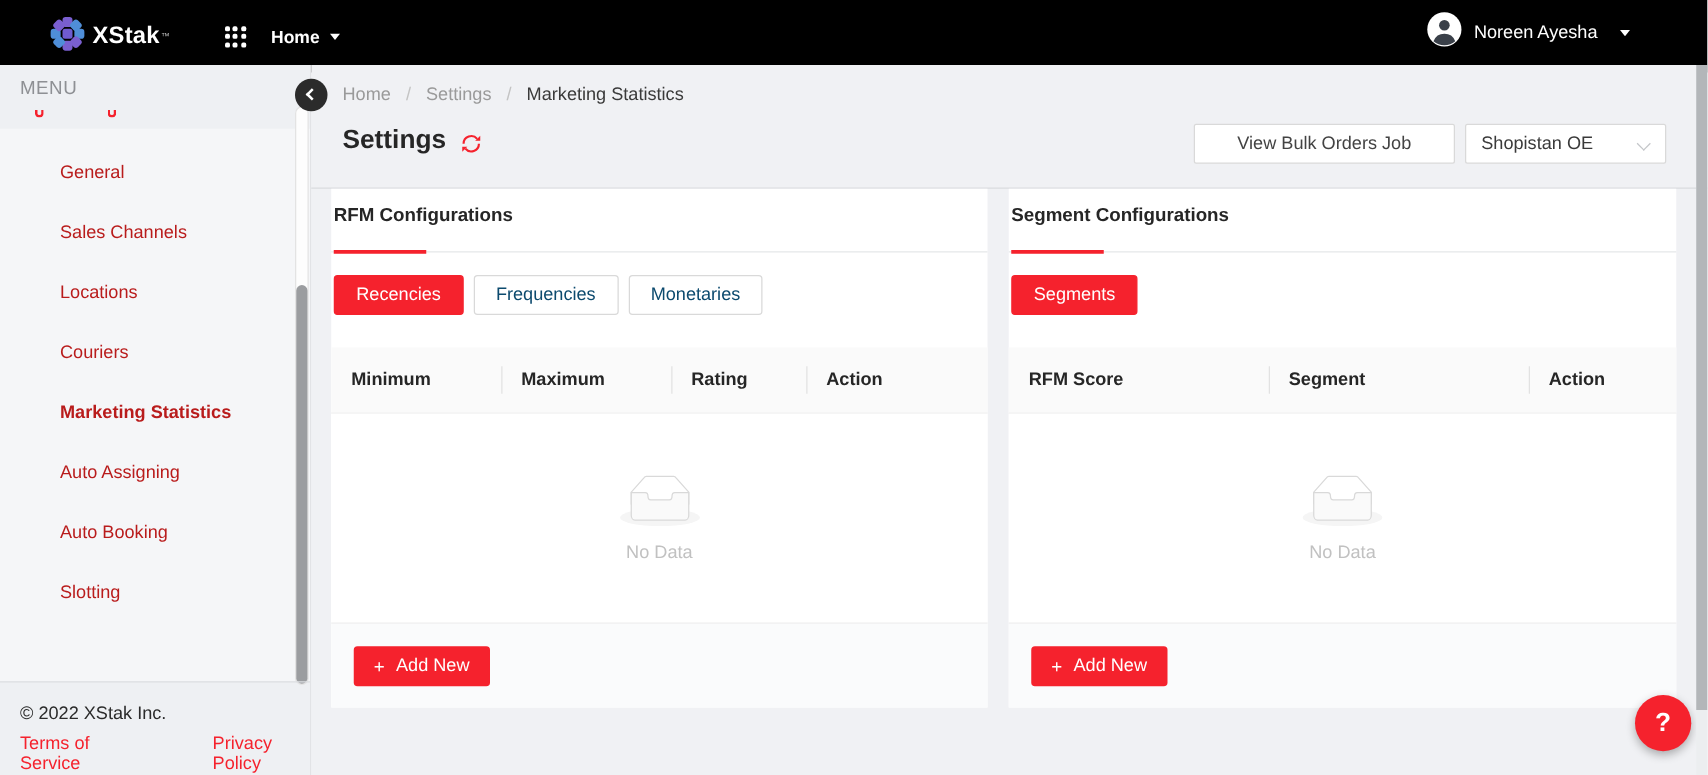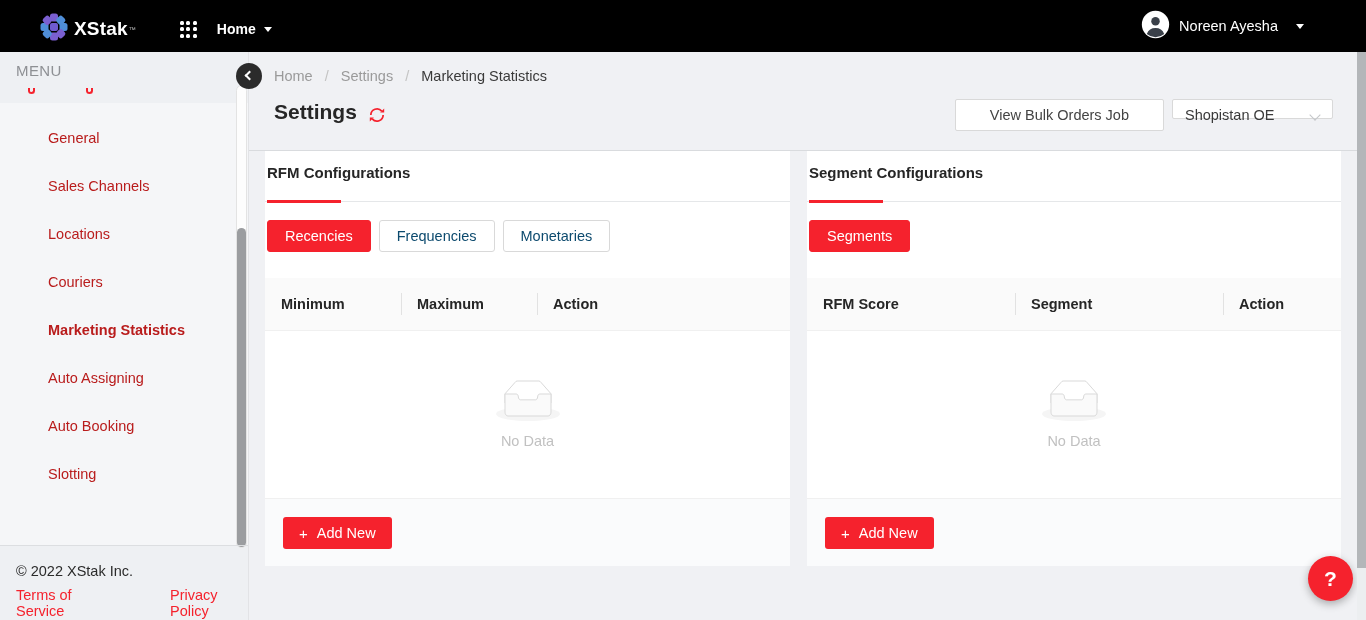--- a/index.html
+++ b/index.html
@@ -40,21 +40,21 @@
   .back-btn { position:absolute; left:-13px; top:11px; width:26px; height:26px; border-radius:50%; background:#2b2b2b; cursor:pointer; z-index:5; }
   .back-btn i { position:absolute; left:10px; top:8.5px; width:7px; height:7px; border-left:2px solid #fff; border-bottom:2px solid #fff; transform:rotate(45deg); }
   .breadcrumb { position:absolute; left:25px; top:16px; font-size:14.5px; color:#9a9a9a; }
   .breadcrumb .sep { color:#c3c3c3; margin:0 8px; }
   .breadcrumb .bc-link { cursor:pointer; }
   .breadcrumb .current { color:#3a3a3a; }
   .page-title { position:absolute; left:25px; top:48px; font-size:21px; font-weight:700; color:#262626; }
   .refresh-icon { position:absolute; left:119px; top:54px; width:18px; height:18px; cursor:pointer; }
   .hdr-actions { position:absolute; right:33px; top:47px; display:flex; }
   .btn-outline { height:32px; background:#fff; border:1px solid #d9d9d9; border-radius:2px; font-size:14.5px; color:#434343; padding:0 34px; line-height:30px; cursor:pointer; }
-  .store-select { width:161px; height:20px; margin-left:8px; background:#fff; border:1px solid #d9d9d9; border-radius:2px; font-size:14.5px; color:#3a3a3a; line-height:30px; padding:0 12px; position:relative; cursor:pointer; }
+  .store-select { width:161px; height:32px; margin-left:8px; background:#fff; border:1px solid #d9d9d9; border-radius:2px; font-size:14.5px; color:#3a3a3a; line-height:30px; padding:0 12px; position:relative; cursor:pointer; }
   .select-chevron { position:absolute; right:13px; top:11px; width:8px; height:8px; border-right:1.6px solid #c4c6c9; border-bottom:1.6px solid #c4c6c9; transform:rotate(45deg); }
   .hdr-divider { position:absolute; left:0; top:98px; width:1117px; height:1px; background:#d9dbde; }
 
   
   .panel { position:absolute; top:99px; height:415px; background:#fff; }
   .panel.p0 { left:16px; width:525px; }
   .panel.p1 { left:558px; width:534px; }
   .panel-title { position:absolute; left:2px; top:13px; font-size:15px; font-weight:600; color:#262626; }
   .panel-rule { position:absolute; left:0; top:50px; width:100%; height:1px; background:#e5e7e9; }
   .panel-rule-red { position:absolute; left:2px; top:49px; width:74px; height:3px; background:#f5222d; }
@@ -195,20 +195,21 @@
       <div class="panel-rule-red"></div>
       <div class="tabs">
         <button class="tab active">Recencies</button>
         <button class="tab">Frequencies</button>
         <button class="tab">Monetaries</button>
       </div>
       <div class="table">
         <div class="thead">
           <div class="th" style="width:136px">Minimum</div>
           <div class="th" style="width:136px">Maximum</div>
+          <div class="th" style="width:108px">Rating</div>
           <div class="th" style="width:145px">Action</div>
         </div>
         <div class="tbody">
           <span>
             <svg width="64" height="41" viewBox="0 0 64 41">
               <g transform="translate(0 1)" fill="none" fill-rule="evenodd">
                 <ellipse fill="#f5f5f5" cx="32" cy="33" rx="32" ry="7"></ellipse>
                 <g fill-rule="nonzero" stroke="#d9d9d9">
                   <path d="M55 12.76L44.854 1.258C44.367.474 43.656 0 42.907 0H21.093c-.749 0-1.46.474-1.947 1.257L9 12.761V22h46v-9.24z" fill="#ffffff"></path>
                   <path d="M41.613 15.931c0-1.605.994-2.93 2.227-2.931H55v18.137C55 33.26 53.68 35 52.05 35h-40.1C10.32 35 9 33.259 9 31.137V13h11.16c1.233 0 2.227 1.323 2.227 2.928v.022c0 1.605 1.005 2.901 2.237 2.901h14.752c1.232 0 2.237-1.308 2.237-2.913v-.007z" fill="#fafafa"></path>

